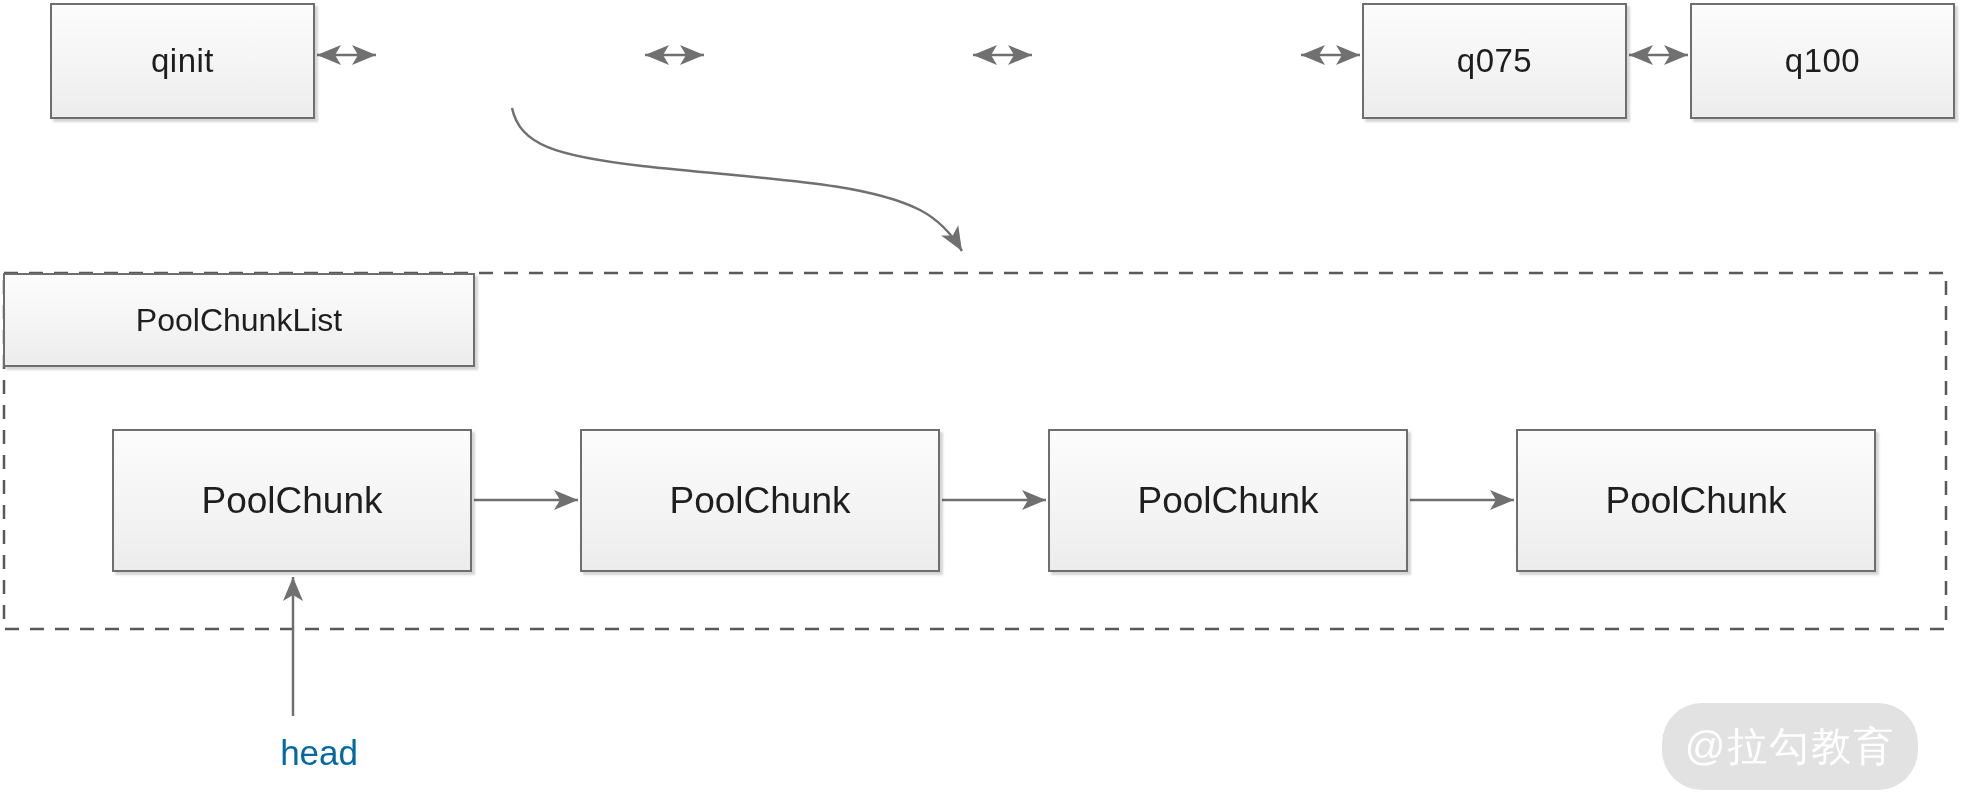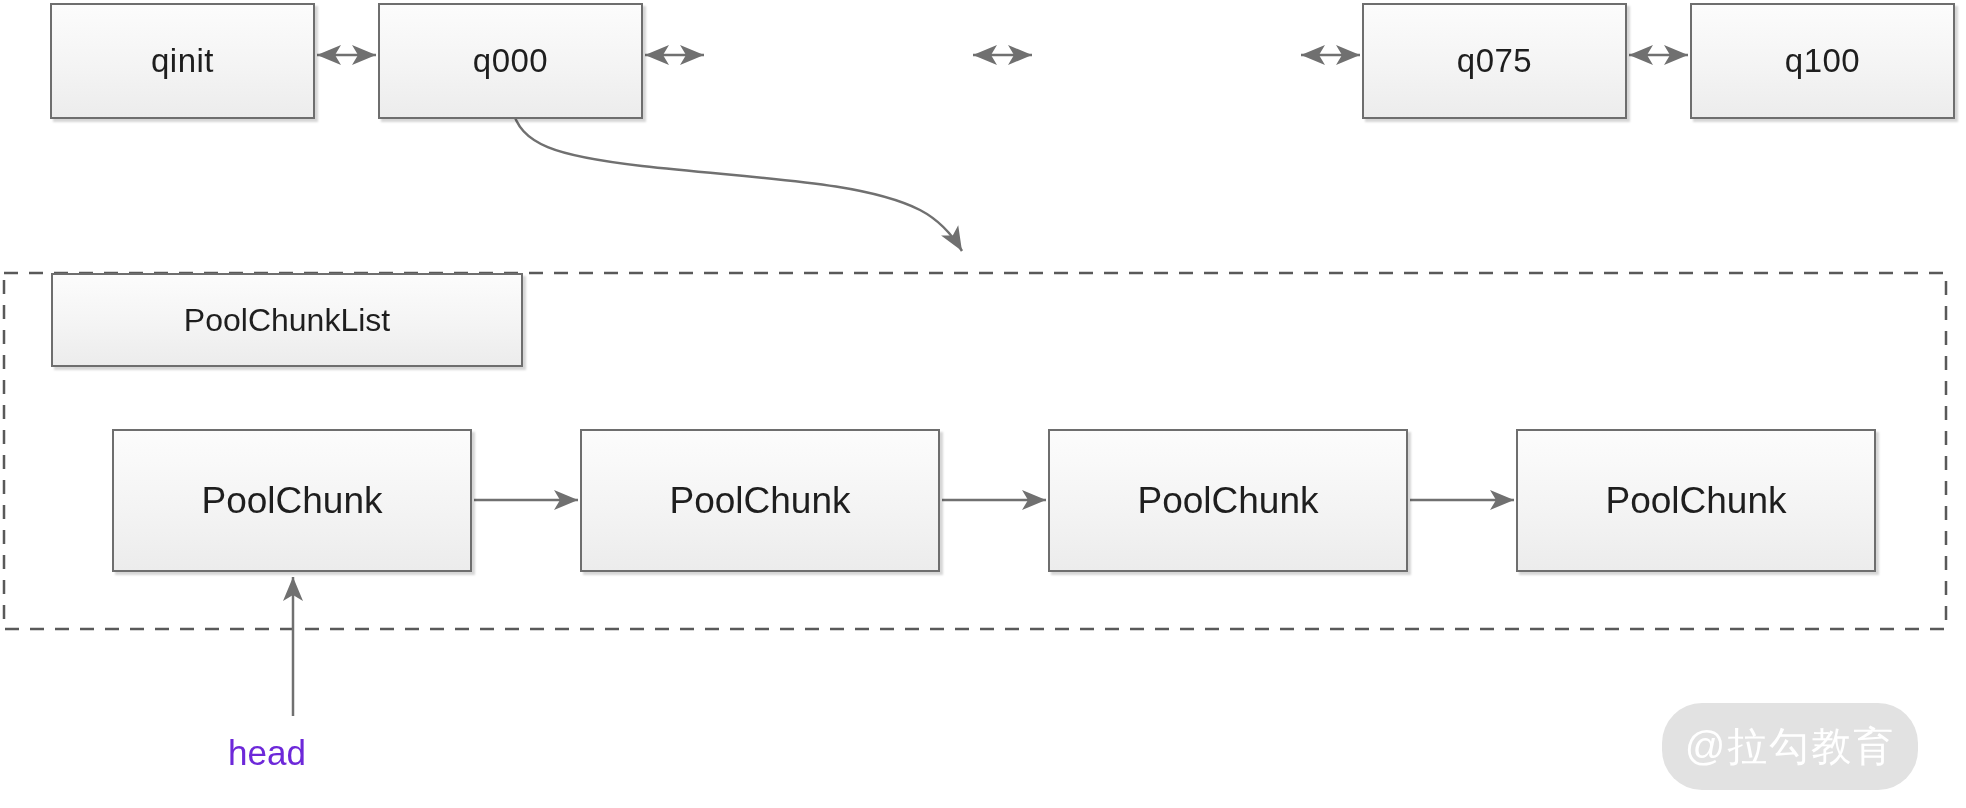--- a/index.html
+++ b/index.html
@@ -15,25 +15,25 @@
     position:absolute;
     box-sizing:border-box;
     border:2px solid #6e6e6e;
     background:linear-gradient(180deg,#fcfcfc 0%,#f4f4f4 55%,#ececec 100%);
     box-shadow:3px 3px 2px rgba(0,0,0,0.16);
     display:flex;align-items:center;justify-content:center;
     color:#1e1e1e;
     z-index:2;
   }
   .qnode{width:265px;height:116px;top:3px;font-size:33px;letter-spacing:0.5px;}
-  .listnode{left:3px;top:273px;width:472px;height:94px;font-size:32px;z-index:3;margin-left:48px;}
+  .listnode{left:3px;top:273px;width:472px;height:94px;font-size:32px;z-index:3;}
   .chunknode{width:360px;height:143px;top:429px;font-size:37px;}
   .head-label{
     position:absolute;left:228px;top:733px;width:130px;
-    text-align:left;font-size:35px;color:#6d28d9;z-index:2;
+    text-align:right;font-size:35px;color:#0369a1;z-index:2;
   }
   .watermark{
     position:absolute;left:1662px;top:703px;width:256px;height:87px;
     background:#e2e2e2;border-radius:40px;
     display:flex;align-items:center;justify-content:center;
     color:#ffffff;font-size:40px;letter-spacing:2px;z-index:4;
   }
 </style>
 </head>
 <body>
@@ -60,23 +60,20 @@
     <line x1="474" y1="500" x2="578" y2="500" stroke="#707070" stroke-width="2.5" marker-end="url(#ah)"></line>
     <line x1="942" y1="500" x2="1046" y2="500" stroke="#707070" stroke-width="2.5" marker-end="url(#ah)"></line>
     <line x1="1410" y1="500" x2="1514" y2="500" stroke="#707070" stroke-width="2.5" marker-end="url(#ah)"></line>
 
     <line x1="293" y1="716" x2="293" y2="577" stroke="#707070" stroke-width="2.5" marker-end="url(#ah)"></line>
   </svg>
 
   <div class="node qnode" style="left:50px">
     <span>qinit</span>
   </div>
-  <div class="node qnode" style="left:378px">
-    <span>q000</span>
-  </div>
   <div class="node qnode" style="left:1362px">
     <span>q075</span>
   </div>
   <div class="node qnode" style="left:1690px">
     <span>q100</span>
   </div>
 
   <div class="node listnode">
     <span>PoolChunkList</span>
   </div>

